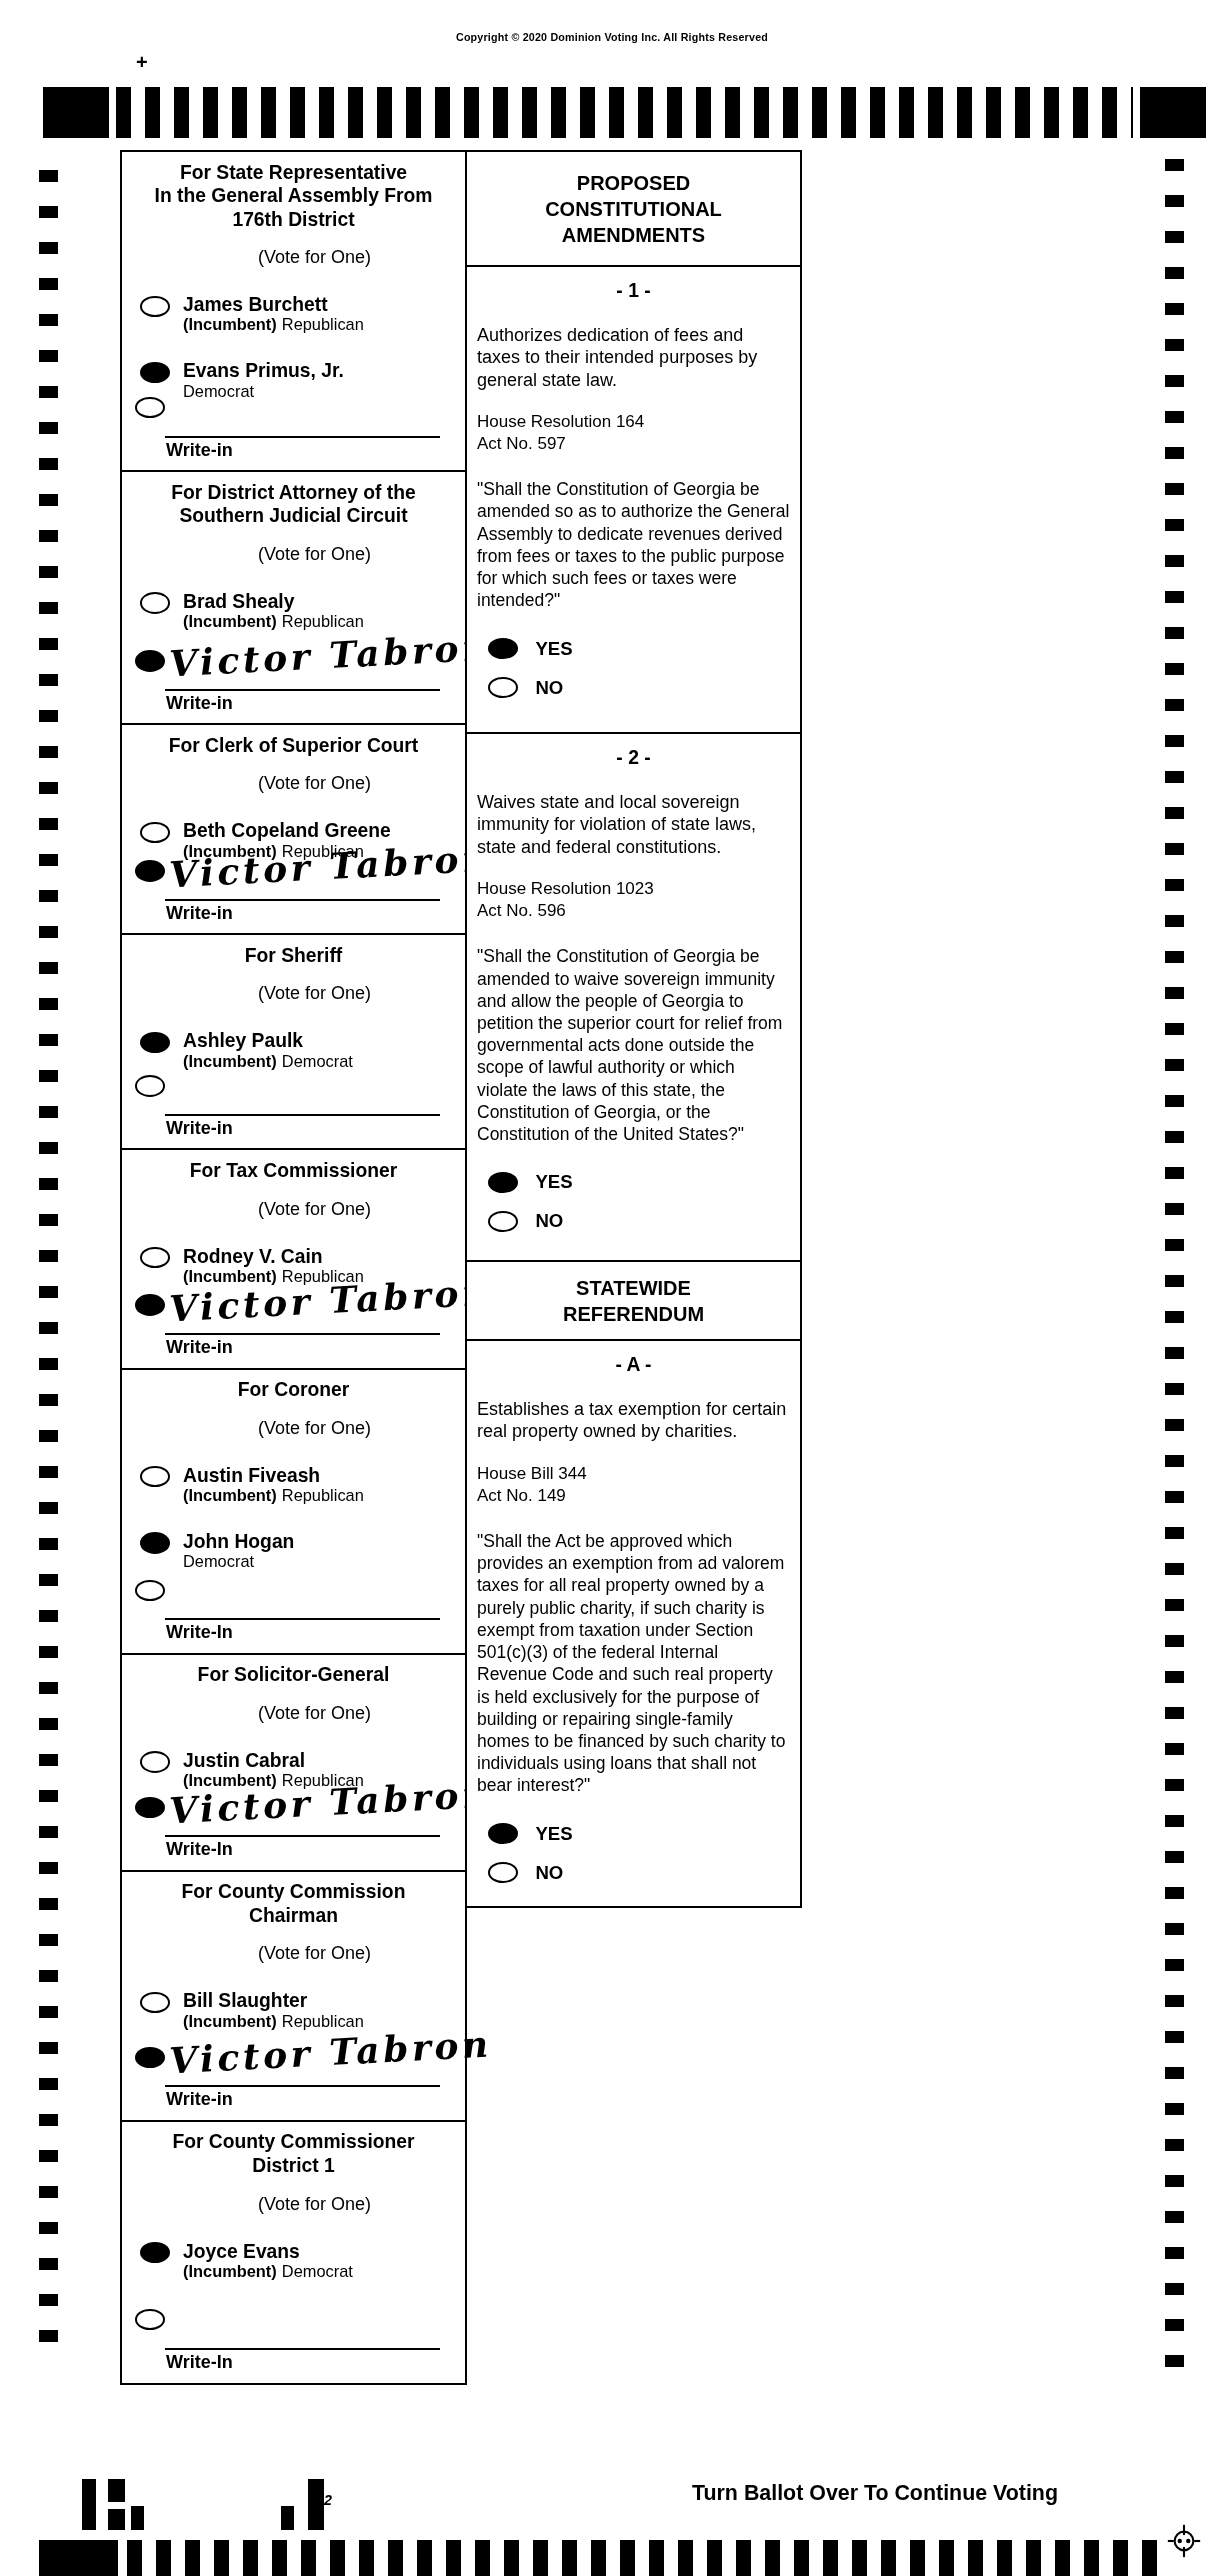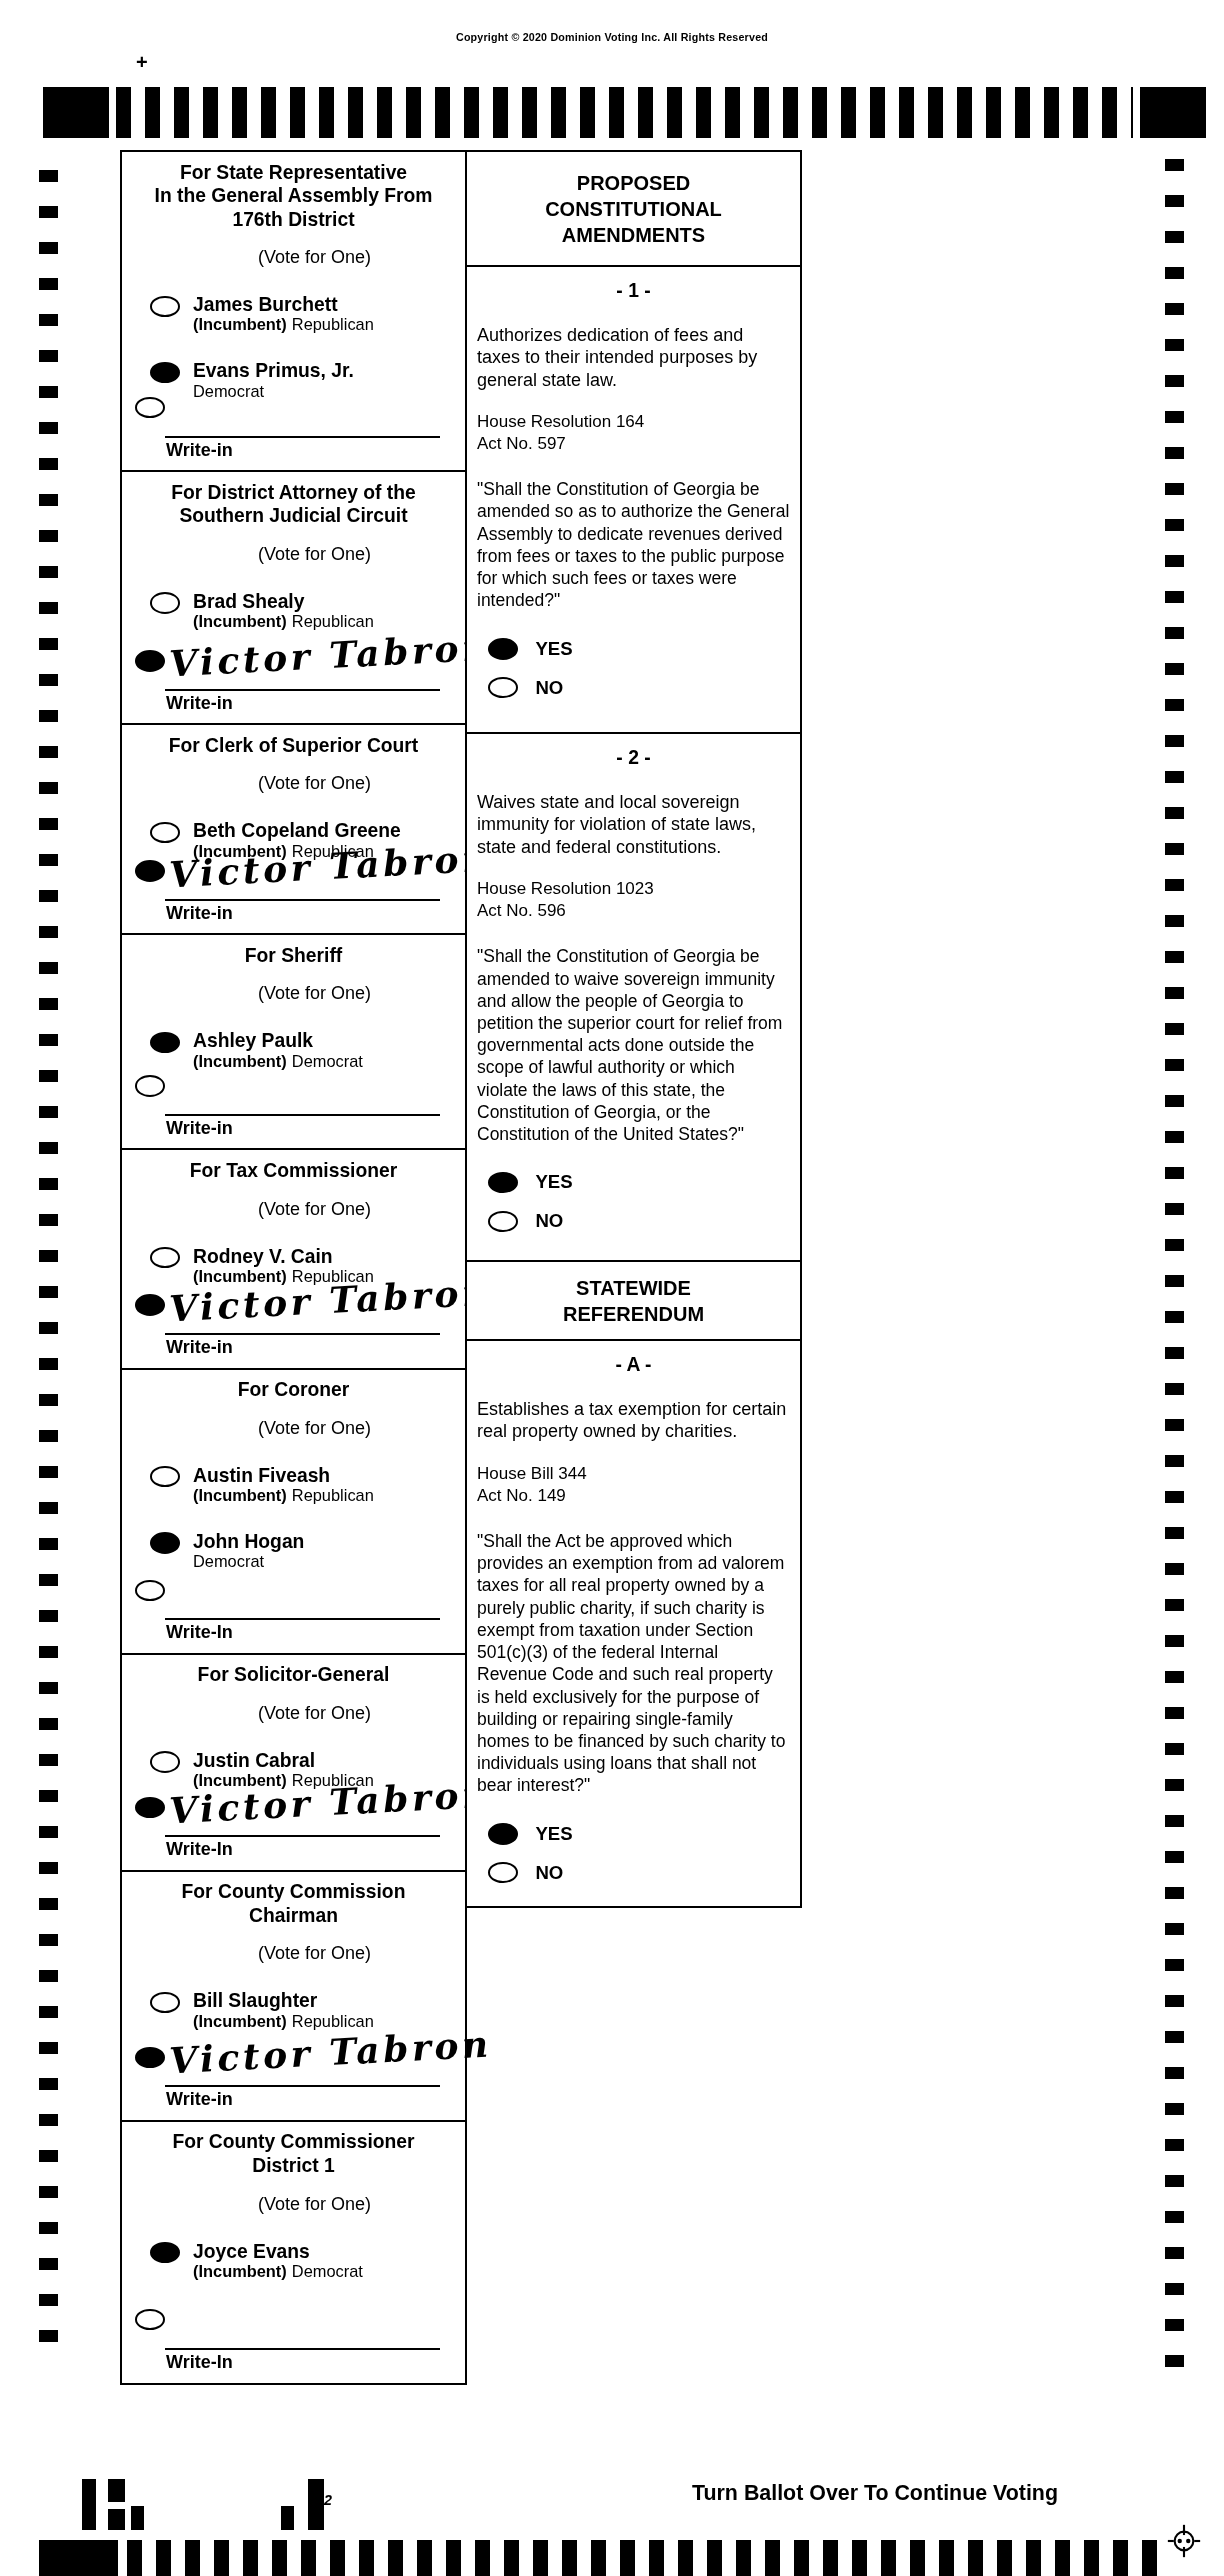--- a/index.html
+++ b/index.html
@@ -27,21 +27,21 @@
   .turnover{right:166px;top:2481px;font-size:21.4px;font-weight:bold;white-space:nowrap;}
   .crosshair{left:1167px;top:2524px;width:34px;height:34px;}
   
   #contest-col{left:120px;top:150px;width:347px;border-radius:9px;}
   #measure-col{left:465px;top:150px;width:337px;}
   .box{box-sizing:border-box;border:2.9px solid #000;background:#fff;position:relative;}
   .box + .box{margin-top:-2.9px;}
   
   .c-title{margin-top:8.6px;text-align:center;font-weight:bold;font-size:19.3px;line-height:1.22;padding:0 7.1px;}
   .c-vote{text-align:center;font-size:18px;margin-top:16px;padding-left:42px;}
-  .cand{display:flex;gap:13px;padding-left:28px;margin-top:26px;align-items:flex-start;}
+  .cand{display:flex;gap:13px;padding-left:18px;margin-top:26px;align-items:flex-start;}
   .oval{box-sizing:border-box;width:30px;height:21.4px;border:2.1px solid #000;border-radius:50%;flex:0 0 auto;background:#fff;}
   .oval.filled{background:#000;}
   .cand .oval{margin-top:1.4px;}
   .cname{font-weight:bold;font-size:19.3px;line-height:1.1;}
   .csub{font-size:16.4px;margin-top:0;}
   .csub .b{font-weight:bold;}
   .csub span + span{margin-left:5px;}
   .write-in{position:absolute;left:10px;right:24px;bottom:4.3px;height:74px;}
   .wi-oval{position:absolute;left:2.9px;top:4.3px;}
   .wi-line{position:absolute;left:33px;right:1.4px;top:43px;border-top:2.9px solid #000;}
@@ -49,21 +49,21 @@
   .hand{position:absolute;left:37px;top:-11.4px;font-family:"DejaVu Serif",serif;font-style:italic;
         font-weight:bold;font-size:36px;letter-spacing:3.6px;white-space:nowrap;transform:rotate(-3deg);}
   
   .m-header{display:flex;flex-direction:column;justify-content:center;align-items:center;
             font-weight:bold;font-size:20px;line-height:1.3;text-align:center;}
   .m-num{text-align:center;font-weight:bold;font-size:19.3px;margin-top:13px;}
   .m-sum{font-weight:normal;font-size:18px;line-height:1.25;margin:21.4px 10px 0;}
   .m-refs{font-size:17px;line-height:1.3;margin:20px 10px 0;}
   .m-q{font-size:17.5px;line-height:1.27;margin:23px 10px 0;}
   .yn{display:flex;align-items:center;gap:17px;padding-left:21.4px;margin-top:17px;}
-  .yn:first-of-type{margin-top:20px;align-items:flex-end;}
+  .yn:first-of-type{margin-top:20px;}
   .yn-label{font-weight:bold;font-size:18.6px;}
   .m-yn-block{margin-top:26px;}
 </style>
 </head>
 <body>
 
 <div class="ballot">
 
   <div class="abs copyright">Copyright © 2020 Dominion Voting Inc. All Rights Reserved</div>
   <div class="abs plusmark">+</div>

